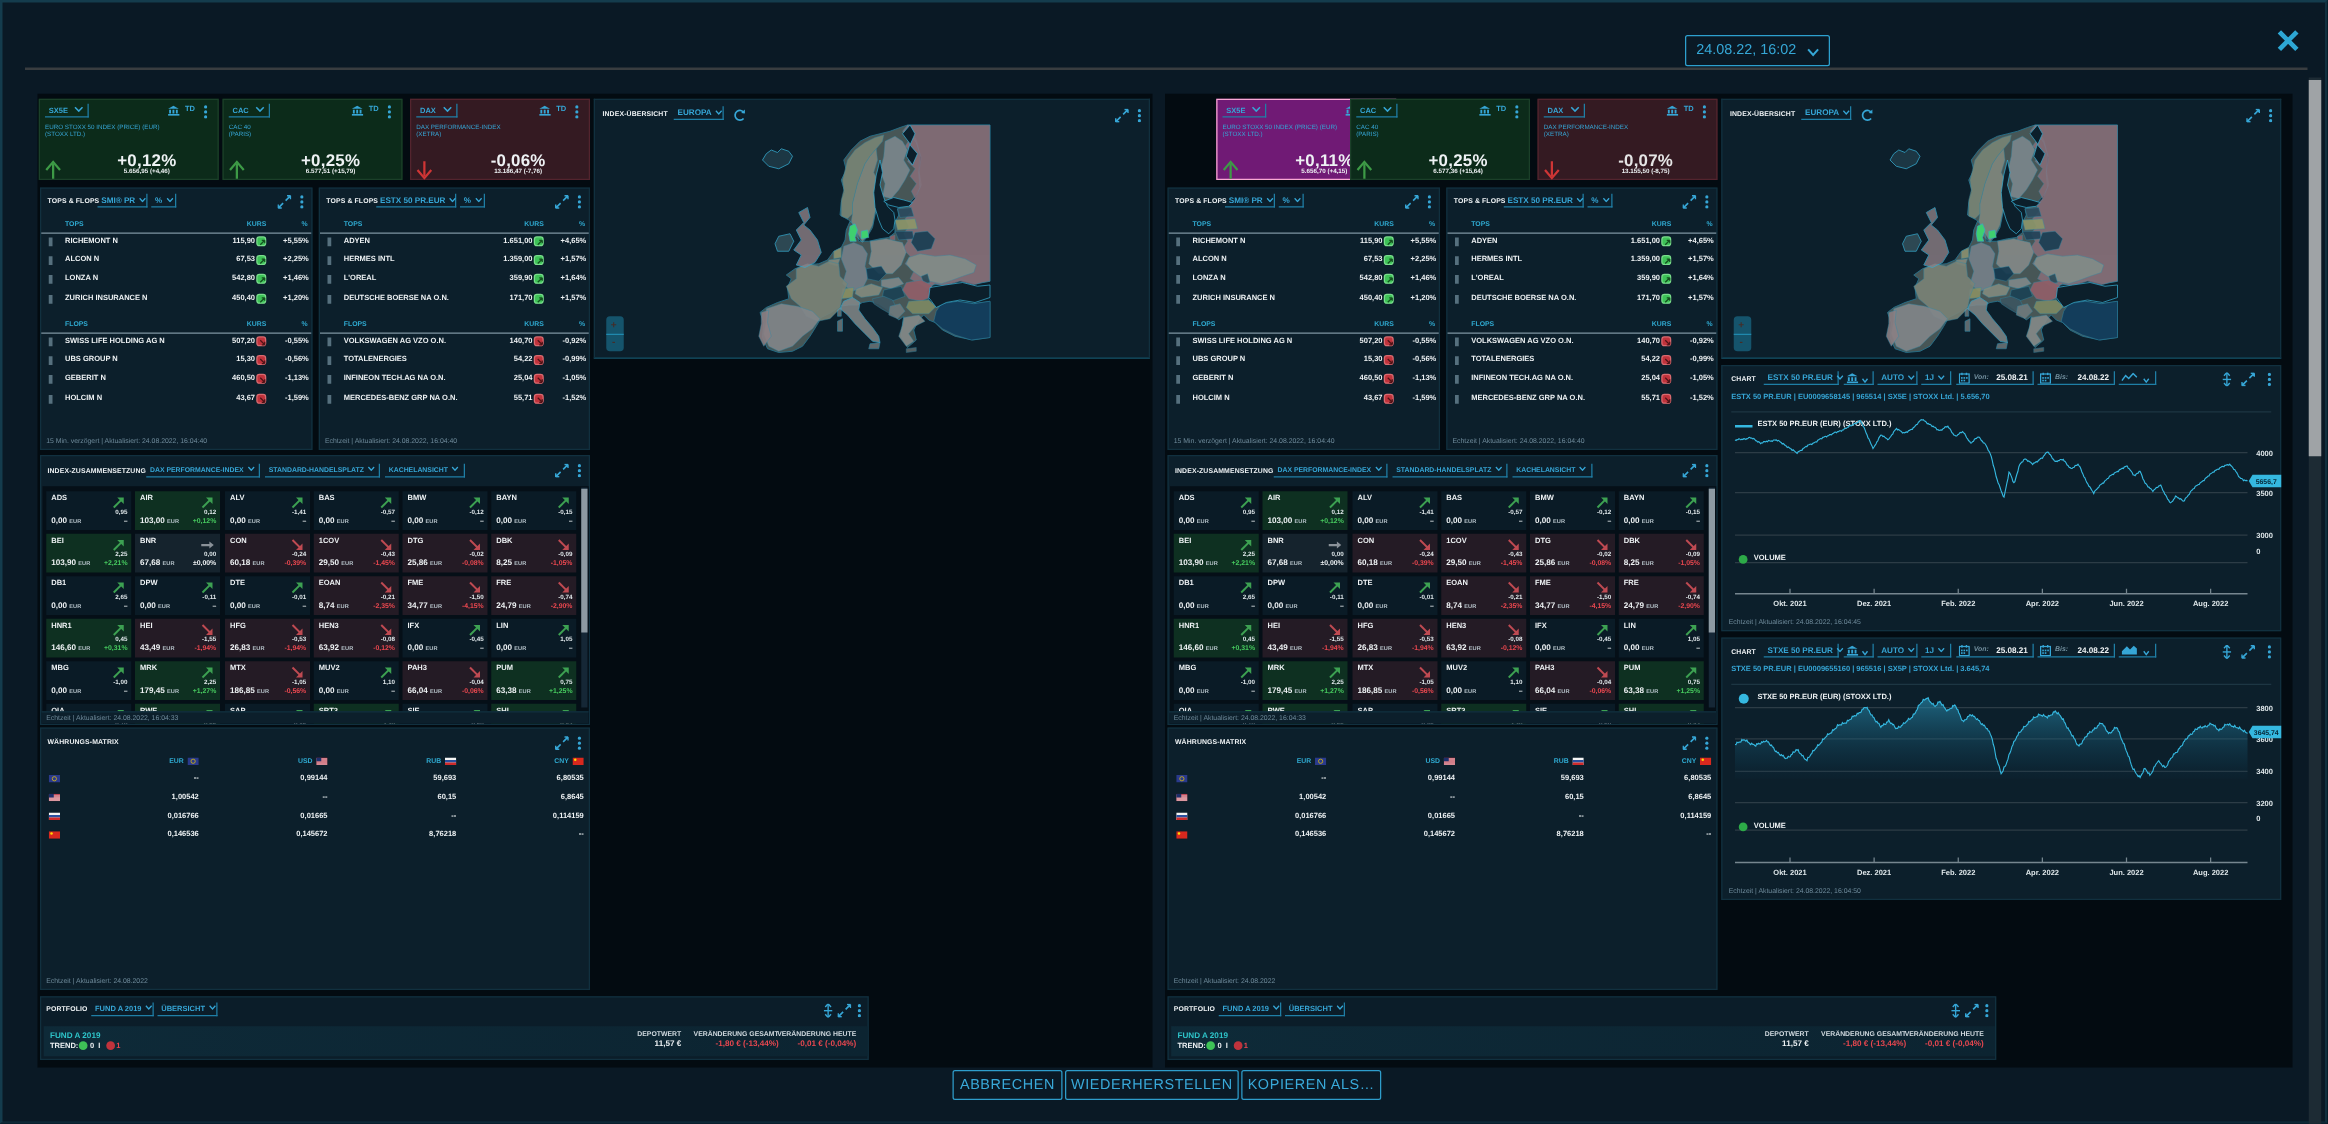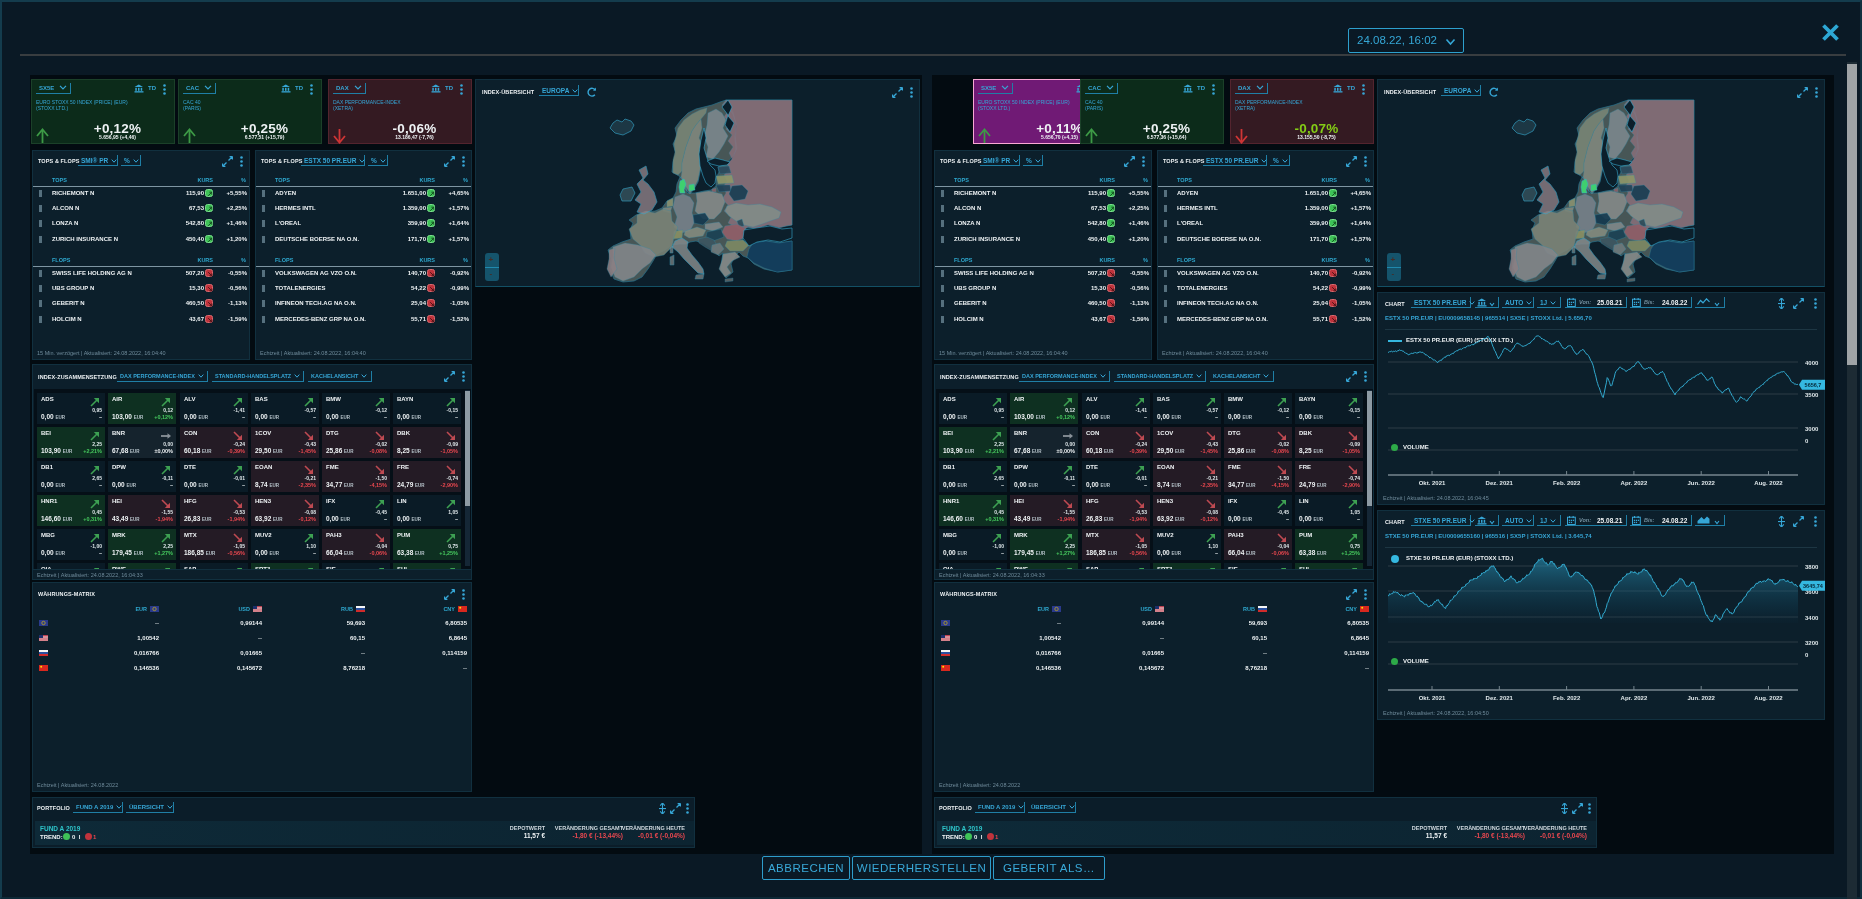--- a/index.html
+++ b/index.html
@@ -943,21 +943,21 @@
       <svg class="abs" style="left:131px;top:4px;" width="3" height="11" viewBox="0 0 3 11">
         <circle cx="1.5" cy="1.5" r="1.3" fill="#36a6d6"></circle>
         <circle cx="1.5" cy="5.5" r="1.3" fill="#36a6d6"></circle>
         <circle cx="1.5" cy="9.5" r="1.3" fill="#36a6d6"></circle>
       </svg>
       <div class="abs cyan" style="left:4px;top:19px;font-size:5px;line-height:6px;white-space:nowrap;">DAX PERFORMANCE-INDEX<br>(XETRA)</div>
       <svg class="abs" style="left:4px;top:48px;" width="13" height="16" viewBox="0 0 13 16">
         <path d="M6.5 1 L6.5 13" stroke="#cf3535" stroke-width="1.8" fill="none"></path>
         <path d="M1 8 L6.5 14.5 L12 8" stroke="#cf3535" stroke-width="1.8" fill="none"></path>
       </svg>
-      <div class="abs" style="left:38px;top:41px;width:95px;text-align:center;color:#84cc16;font-size:13.5px;font-weight:bold;letter-spacing:0.2px;">-0,07%</div>
+      <div class="abs" style="left:38px;top:41px;width:95px;text-align:center;color:#e5e5e5;font-size:13.5px;font-weight:bold;letter-spacing:0.2px;">-0,07%</div>
       <div class="abs" style="left:38px;top:54px;width:95px;text-align:center;color:#eef2f4;font-size:5px;font-weight:bold;">13.155,50 (-8,75)</div>
     </div>
     <div class="panel" style="left:932px;top:148px;width:218px;height:210px;">
       <div class="ph" style="left:5px;top:7px;">TOPS &amp; FLOPS</div>
       <div class="dd" style="left:45px;top:4px;font-size:6.5px;width:40px;">SMI® PR<svg style="margin-left:3px;vertical-align:0.5px;" width="6" height="4" viewBox="0 0 6 4">
           <path d="M0.7 0.6 L3 3.2 L5.3 0.6" stroke="#36a6d6" stroke-width="1" fill="none"></path>
         </svg></div>
       <div class="dd" style="left:88px;top:4px;font-size:6.5px;width:20px;">%<svg style="margin-left:3px;vertical-align:0.5px;" width="6" height="4" viewBox="0 0 6 4">
           <path d="M0.7 0.6 L3 3.2 L5.3 0.6" stroke="#36a6d6" stroke-width="1" fill="none"></path>
         </svg></div>
@@ -1924,15 +1924,15 @@
         <polyline points="10.0,84.6 10.8,84.7 11.6,82.7 12.4,83.3 13.2,82.7 13.9,82.7 14.7,82.6 15.5,80.6 16.3,81.3 17.1,80.8 17.9,81.2 18.7,81.9 19.5,81.0 20.2,82.6 21.0,82.9 21.8,84.0 22.6,84.7 23.4,83.5 24.2,84.6 25.0,84.5 25.8,85.5 26.6,85.9 27.3,84.0 28.1,84.4 28.9,83.6 29.7,84.1 30.5,84.2 31.3,82.5 32.1,83.0 32.9,82.0 33.7,82.5 34.4,82.3 35.2,81.3 36.0,82.6 36.8,82.5 37.6,84.3 38.4,85.4 39.2,85.0 40.0,86.6 40.8,86.8 41.5,88.9 42.3,90.2 43.1,89.9 43.9,91.2 44.7,90.9 45.5,92.6 46.3,93.4 47.1,92.7 47.8,93.7 48.6,93.2 49.4,94.9 50.2,95.9 51.0,95.6 51.8,95.5 52.6,94.0 53.4,94.6 54.2,94.4 54.9,92.8 55.7,92.5 56.5,90.5 57.3,90.9 58.1,90.3 58.9,88.7 59.7,89.2 60.5,88.7 61.2,90.8 62.0,91.9 62.8,92.2 63.6,93.6 64.4,93.3 65.2,95.4 66.0,96.5 66.8,96.8 67.6,97.5 68.3,94.9 69.1,95.0 69.9,94.0 70.7,92.5 71.5,91.7 72.3,89.3 73.1,89.6 73.9,88.8 74.7,87.6 75.4,87.0 76.2,84.8 77.0,85.2 77.8,84.5 78.6,83.4 79.4,82.7 80.2,80.2 81.0,80.4 81.8,79.5 82.5,78.7 83.3,78.2 84.1,76.0 84.9,76.5 85.7,76.0 86.5,75.5 87.3,75.2 88.1,72.9 88.8,73.2 89.6,72.4 90.4,71.8 91.2,71.3 92.0,68.8 92.8,69.4 93.6,68.9 94.4,68.9 95.2,68.9 95.9,67.1 96.7,67.9 97.5,67.4 98.3,67.5 99.1,67.5 99.9,65.3 100.7,65.7 101.5,64.8 102.2,64.6 103.0,64.3 103.8,62.0 104.6,62.3 105.4,61.5 106.2,61.7 107.0,61.6 107.8,59.7 108.6,60.1 109.3,59.0 110.1,59.1 110.9,58.7 111.7,56.4 112.5,56.3 113.3,55.0 114.1,55.0 114.9,55.3 115.7,54.8 116.4,56.7 117.2,57.2 118.0,59.4 118.8,61.0 119.6,60.9 120.4,62.7 121.2,63.1 122.0,65.2 122.8,66.5 123.5,66.1 124.3,67.6 125.1,67.6 125.9,69.6 126.7,70.9 127.5,69.4 128.3,69.5 129.1,68.0 129.8,68.6 130.6,68.5 131.4,66.7 132.2,66.6 133.0,64.8 133.8,66.7 134.6,67.8 135.4,67.5 136.2,68.8 136.9,68.5 137.7,70.5 138.5,71.9 139.3,71.7 140.1,71.7 140.9,70.1 141.7,70.8 142.5,70.7 143.2,69.3 144.0,69.1 144.8,67.2 145.6,67.7 146.4,67.3 147.2,65.9 148.0,65.6 148.8,63.7 149.6,64.4 150.3,64.2 151.1,63.2 151.9,62.8 152.7,60.3 153.5,60.3 154.3,59.3 155.1,57.5 155.9,56.4 156.7,53.4 157.4,53.1 158.2,52.2 159.0,51.1 159.8,50.7 160.6,48.5 161.4,49.0 162.2,48.6 163.0,47.9 163.8,47.7 164.5,47.2 165.3,49.4 166.1,50.4 166.9,51.2 167.7,52.4 168.5,51.7 169.3,53.6 170.1,54.2 170.8,53.4 171.6,52.9 172.4,50.5 173.2,50.8 174.0,50.1 174.8,51.6 175.6,53.1 176.4,52.6 177.2,54.6 177.9,55.5 178.7,56.7 179.5,57.8 180.3,56.7 181.1,56.9 181.9,56.0 182.7,55.8 183.5,55.6 184.2,53.4 185.0,53.8 185.8,52.9 186.6,54.0 187.4,56.2 188.2,56.5 189.0,59.2 189.8,60.5 190.6,62.9 191.3,65.1 192.1,65.3 192.9,66.3 193.7,64.9 194.5,64.8 195.3,64.4 196.1,62.2 196.9,62.2 197.7,60.9 198.4,60.9 199.2,61.7 200.0,60.9 200.8,62.2 201.6,62.1 202.4,63.6 203.2,64.6 204.0,64.0 204.8,65.4 205.5,65.4 206.3,67.2 207.1,68.5 207.9,68.0 208.7,69.4 209.5,69.2 210.3,70.8 211.1,71.9 211.8,71.9 212.6,73.7 213.4,73.9 214.2,76.3 215.0,78.0 215.8,80.4 216.6,84.4 217.4,86.9 218.2,91.6 218.9,95.6 219.7,97.3 220.5,100.3 221.3,101.7 222.1,105.2 222.9,108.0 223.7,106.9 224.5,105.6 225.2,102.6 226.0,102.2 226.8,100.9 227.6,98.3 228.4,96.3 229.2,92.5 230.0,91.3 230.8,89.1 231.6,86.1 232.3,85.1 233.1,82.1 233.9,81.7 234.7,80.3 235.5,78.1 236.3,77.4 237.1,74.8 237.9,75.0 238.7,74.3 239.4,73.0 240.2,72.5 241.0,70.1 241.8,70.4 242.6,70.0 243.4,69.0 244.2,68.5 245.0,66.2 245.7,66.5 246.5,65.8 247.3,64.9 248.1,64.6 248.9,62.5 249.7,63.1 250.5,62.8 251.3,62.4 252.1,62.4 252.8,60.3 253.6,60.9 254.4,61.0 255.2,61.4 256.0,62.0 256.8,60.6 257.6,61.9 258.4,62.1 259.2,62.6 259.9,63.4 260.7,61.4 261.5,61.8 262.3,61.2 263.1,61.0 263.9,60.8 264.7,58.5 265.5,58.7 266.2,57.7 267.0,58.9 267.8,60.0 268.6,59.1 269.4,60.8 270.2,61.4 271.0,62.9 271.8,64.4 272.6,64.0 273.3,66.4 274.1,67.5 274.9,69.7 275.7,71.5 276.5,71.3 277.3,73.4 278.1,74.1 278.9,76.2 279.7,77.8 280.4,77.6 281.2,79.7 282.0,80.5 282.8,82.9 283.6,84.8 284.4,84.9 285.2,85.8 286.0,84.3 286.8,84.3 287.5,83.7 288.3,81.3 289.1,80.7 289.9,78.7 290.7,78.5 291.5,78.0 292.3,75.9 293.1,75.8 293.8,74.3 294.6,74.8 295.4,74.7 296.2,73.0 297.0,72.9 297.8,71.3 298.6,71.7 299.4,71.4 300.2,69.6 300.9,69.3 301.7,67.4 302.5,67.8 303.3,67.9 304.1,68.0 304.9,69.7 305.7,69.8 306.5,72.2 307.2,73.8 308.0,74.2 308.8,75.8 309.6,74.9 310.4,75.4 311.2,75.0 312.0,73.5 312.8,73.1 313.6,71.0 314.3,71.5 315.1,71.1 315.9,71.5 316.7,73.9 317.5,74.6 318.3,77.9 319.1,80.2 319.9,81.7 320.7,83.9 321.4,84.2 322.2,87.4 323.0,89.7 323.8,91.4 324.6,93.9 325.4,94.6 326.2,98.1 327.0,100.7 327.8,103.0 328.5,104.6 329.3,104.2 330.1,106.5 330.9,107.8 331.7,108.8 332.5,110.2 333.3,109.5 334.1,111.0 334.8,109.5 335.6,108.1 336.4,107.0 337.2,104.0 338.0,103.7 338.8,104.8 339.6,106.2 340.4,107.7 341.2,107.2 341.9,109.2 342.7,108.2 343.5,107.1 344.3,105.9 345.1,102.7 345.9,102.1 346.7,100.4 347.5,99.4 348.2,98.4 349.0,97.5 349.8,99.1 350.6,99.7 351.4,101.0 352.2,102.2 353.0,101.3 353.8,102.9 354.6,102.8 355.3,102.0 356.1,101.0 356.9,98.0 357.7,97.5 358.5,95.8 359.3,95.3 360.1,94.6 360.9,92.1 361.7,92.2 362.4,91.0 363.2,91.0 364.0,90.6 364.8,88.2 365.6,87.8 366.4,86.1 367.2,85.8 368.0,85.1 368.8,82.5 369.5,82.1 370.3,80.3 371.1,80.3 371.9,79.8 372.7,77.6 373.5,77.6 374.3,76.2 375.1,76.6 375.8,76.3 376.6,74.3 377.4,74.0 378.2,72.2 379.0,72.5 379.8,72.5 380.6,70.9 381.4,71.2 382.2,70.0 382.9,71.0 383.7,71.4 384.5,70.3 385.3,70.7 386.1,69.5 386.9,70.4 387.7,70.5 388.5,69.2 389.2,69.2 390.0,67.6 390.8,68.3 391.6,68.7 392.4,68.6 393.2,69.8 394.0,69.3 394.8,71.2 395.6,72.4 396.3,72.5 397.1,73.6 397.9,72.1 398.7,72.6 399.5,72.2 400.3,70.9 401.1,70.6 401.9,68.5 402.7,69.0 403.4,68.8 404.2,68.4 405.0,69.1 405.8,68.0 406.6,69.4 407.4,70.1 408.2,70.0 409.0,70.7 409.8,69.3 410.5,70.7 411.3,71.2 412.1,71.2 412.9,71.9 413.7,70.7 414.5,72.2 415.3,72.8 416.1,73.3 416.8,74.3 417.6,73.2 418.4,74.8 419.2,75.3 420.0,75.7" fill="none" stroke="#35b8e0" stroke-width="0.9"></polyline>
         <path d="M421 74.635 L424 69.635 L447 69.635 L447 79.635 L424 79.635 Z" fill="#35b8e0"></path>
         <text x="435" y="76.83500000000001" fill="#062a3a" font-size="5.5" font-weight="bold" text-anchor="middle" font-family="Liberation Sans">3645,74</text>
       </svg>
       <div class="abs" style="left:13px;top:147px;width:7px;height:7px;border-radius:50%;background:#2daa48;"></div>
       <div class="abs w" style="left:25px;top:147px;font-size:6px;font-weight:bold;">VOLUME</div>
       <div class="footer" style="left:5px;bottom:3px;">Echtzeit | Aktualisiert: 24.08.2022, 16:04:50</div>
     </div>
     <div class="btn" style="left:760px;top:854px;width:88px;">ABBRECHEN</div>
     <div class="btn" style="left:850px;top:854px;width:139px;">WIEDERHERSTELLEN</div>
-    <div class="btn" style="left:991px;top:854px;width:112px;">GEBERIT ALS…</div>
+    <div class="btn" style="left:991px;top:854px;width:112px;">KOPIEREN ALS…</div>
     <div class="abs" style="left:1845px;top:60px;width:10px;height:839px;background:#1d2b34;"></div>
     <div class="abs" style="left:1845px;top:62px;width:10px;height:301px;background:#9fa3a6;"></div>
   </div>
 </body></html>

